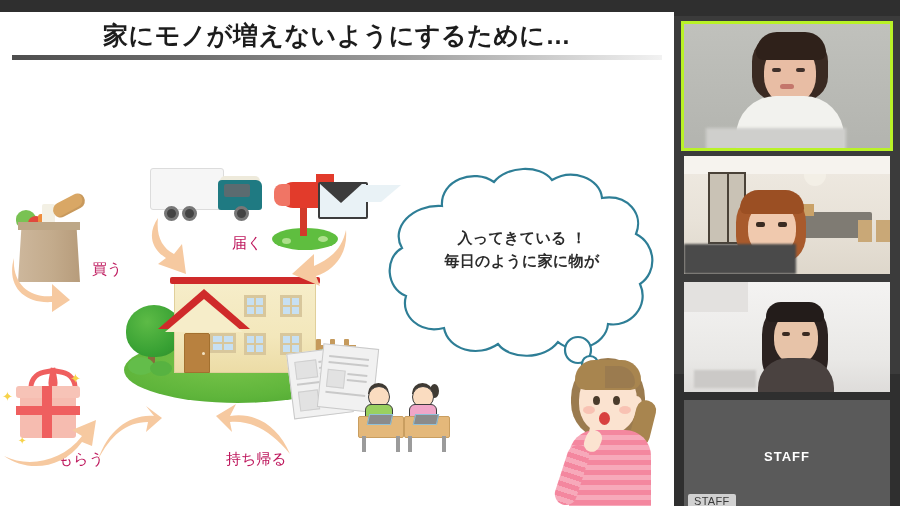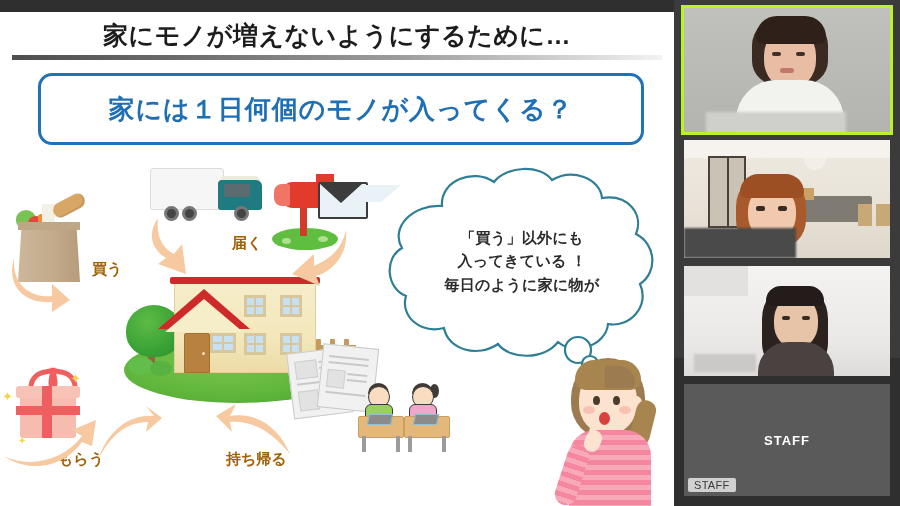--- a/index.html
+++ b/index.html
@@ -46,21 +46,21 @@
   .door{position:absolute;left:66px;top:74px;width:24px;height:38px;background:#b8813f;border-radius:2px 2px 0 0;border:1px solid #a3702f;}
   .door::after{content:"";position:absolute;right:4px;top:18px;width:3px;height:3px;border-radius:50%;background:#f3e3c4;}
   .fence{position:absolute;left:198px;top:80px;width:40px;height:30px;}
   .fence i{position:absolute;top:0;width:5px;height:30px;background:#c59a5c;border-radius:1px;}
   .fence b{position:absolute;left:0;width:40px;height:4px;background:#c59a5c;}
 
   
   .arrow{position:absolute;color:#f6c9a0;}
   .arrow svg{display:block;}
 
-  .lbl{position:absolute;font-size:15px;font-weight:bold;color:#a16207;white-space:nowrap;text-align:right;}
+  .lbl{position:absolute;font-size:15px;font-weight:normal;color:#be185d;white-space:nowrap;text-align:right;}
 
   
   .bag{position:absolute;left:12px;top:52px;width:74px;height:86px;}
   .bag-body{position:absolute;left:6px;top:26px;width:62px;height:60px;
     background:linear-gradient(to right,#cdb79c 0%,#c3ab8c 55%,#b79c7b 100%);clip-path:polygon(6% 0,94% 0,100% 100%,0 100%);}
   .bag-fold{position:absolute;left:6px;top:26px;width:62px;height:8px;background:#bda787;}
   .baguette{position:absolute;left:40px;top:2px;width:34px;height:15px;border-radius:8px;background:#d9a765;transform:rotate(-28deg);
     box-shadow:inset -2px -2px 0 rgba(0,0,0,.08);}
   .milk{position:absolute;left:30px;top:8px;width:13px;height:24px;background:#f3f0e4;border-radius:2px;}
   .tomato{position:absolute;left:16px;top:20px;width:16px;height:14px;border-radius:50%;background:#e0483c;}
@@ -140,21 +140,21 @@
   .w-body{position:absolute;left:14px;top:78px;width:82px;height:84px;border-radius:26px 26px 0 0;
     background:repeating-linear-gradient(to bottom,#f4879f 0 5px,#f7a9ba 5px 10px);}
   .w-arm{position:absolute;left:6px;top:92px;width:22px;height:62px;border-radius:12px;
     background:repeating-linear-gradient(to bottom,#f4879f 0 5px,#f7a9ba 5px 10px);transform:rotate(18deg);}
   .w-hand{position:absolute;left:30px;top:78px;width:16px;height:22px;border-radius:8px;background:#fbe3d0;transform:rotate(22deg);}
   .w-finger{position:absolute;left:36px;top:62px;width:6px;height:20px;border-radius:3px;background:#fbe3d0;transform:rotate(14deg);}
 
   .copyright{position:absolute;left:520px;top:482px;font-size:13px;color:#3a3a3a;letter-spacing:.2px;}
 
   
-  #rail{position:absolute;left:674px;top:0;width:226px;height:358px;background:#3b3b3b;}
+  #rail{position:absolute;left:674px;top:16px;width:226px;height:358px;background:#3b3b3b;}
   .tile{position:absolute;left:10px;width:206px;overflow:hidden;background:#505050;}
   .tile.active{outline:3px solid #b9f227;outline-offset:0;}
   .tile-name{position:absolute;left:4px;bottom:4px;padding:1px 6px;font-size:11px;color:#3a3a3a;
     background:rgba(235,235,235,.82);border-radius:2px;letter-spacing:.3px;}
   .ph-label{position:absolute;left:0;top:0;width:100%;height:100%;
     display:flex;align-items:center;justify-content:center;
     color:#fff;font-size:13px;font-weight:bold;letter-spacing:1px;}
 
   
   .p1{top:8px;height:124px;background:#b9bab5;}
@@ -202,23 +202,20 @@
 <body>
 
 <div id="app">
 
   <div id="slide">
     <div id="slide-inner">
 
       <div class="slide-title">家にモノが増えないようにするために…</div>
       <div class="title-rule"></div>
 
-      <div class="q-box">
-        <span>家には１日何個のモノが入ってくる？</span>
-      </div>
 
       <div class="diagram">
 
         <div class="bag">
           <div class="lettuce"></div>
           <div class="tomato"></div>
           <div class="carrot"></div>
           <div class="milk"></div>
           <div class="baguette"></div>
           <div class="bag-body"></div>
@@ -367,21 +364,20 @@
             <g fill="#ffffff" stroke="#2e7e96" stroke-width="2.2">
               <path d="M60 42 C58 16 92 4 112 18 C124 2 158 0 170 16 C190 4 218 14 220 34
                        C246 30 262 50 254 70 C274 80 276 108 258 120 C268 142 248 164 226 160
                        C224 182 192 192 176 178 C162 196 128 196 116 180 C96 194 66 186 62 164
                        C38 170 18 152 24 132 C4 124 2 94 20 84 C8 64 30 40 60 42 Z"></path>
               <circle cx="196" cy="186" r="13"></circle>
               <circle cx="208" cy="200" r="8"></circle>
             </g>
           </svg>
           <div class="bubble-txt">
-            <div>「買う」以外にも</div>
             <div>入ってきている ！</div>
             <div>毎日のように家に物が</div>
           </div>
         </div>
 
         <div class="woman">
           <div class="w-hair-back"></div>
           <div class="w-face"></div>
           <div class="w-ear"></div>
           <div class="w-pony"></div>

